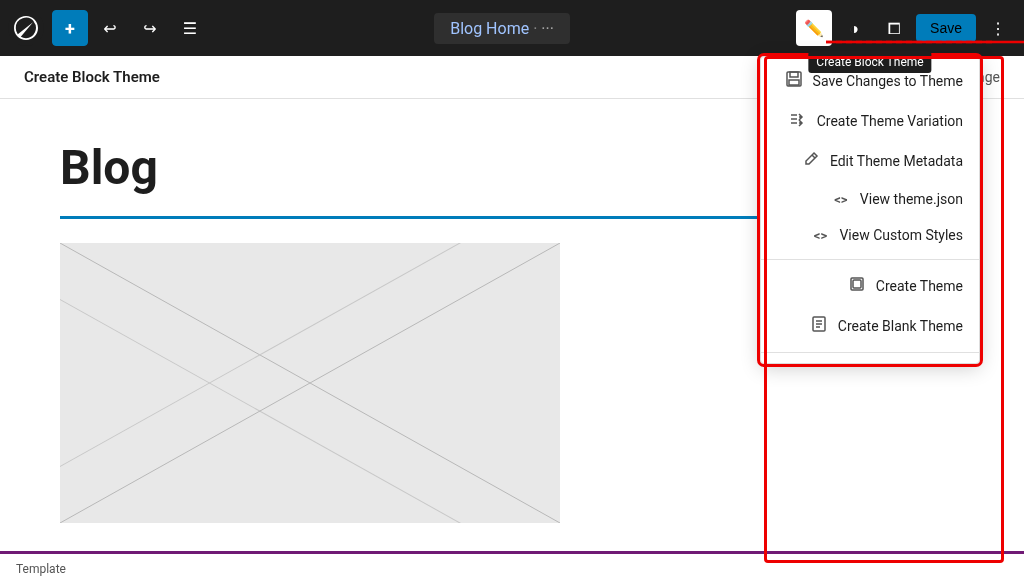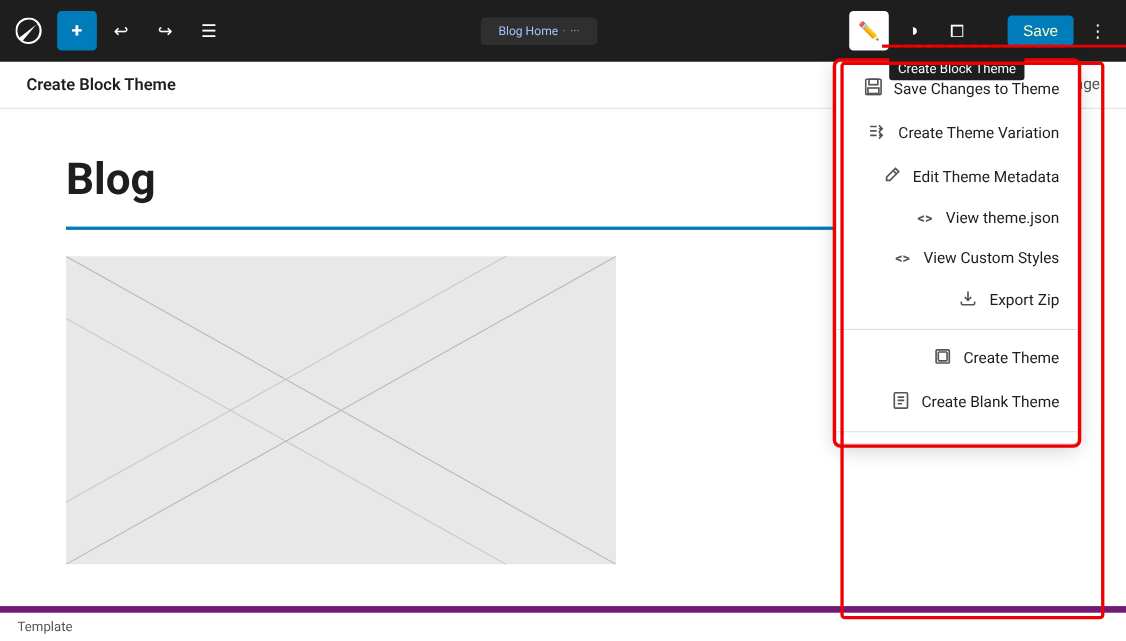--- a/index.html
+++ b/index.html
@@ -65,43 +65,42 @@
       flex: 1;
       display: flex;
       justify-content: center;
     }
 
     .breadcrumb-bar {
       background: #2f2f2f;
       border-radius: 4px;
       padding: 6px 16px;
       color: #ccc;
-      font-size: 11px;
+      font-size: 16px;
       display: flex;
       align-items: center;
       gap: 4px;
     }
 
     .toolbar-right {
       display: flex;
       align-items: center;
       gap: 4px;
       position: relative;
     }
 
     .save-btn {
       background: #007cba;
       border: none;
       border-radius: 4px;
-      color: #fef9c3;
+      color: #000000;
       padding: 6px 14px;
       font-size: 14px;
       font-weight: 500;
       cursor: pointer;
-      margin-left: 24px;
     }
 
     .icon-btn {
       width: 36px;
       height: 36px;
       background: transparent;
       border: none;
       border-radius: 4px;
       display: flex;
       align-items: center;
@@ -147,21 +146,21 @@
       color: #555;
     }
 
     
     .editor-content {
       background: #fff;
       padding: 40px 60px;
     }
 
     .blog-title {
-      font-size: 40px;
+      font-size: 48px;
       font-weight: 700;
       color: #1e1e1e;
       margin-bottom: 20px;
     }
 
     .blue-line {
       height: 3px;
       background: #007cba;
       width: 100%;
       margin-bottom: 24px;
@@ -200,21 +199,21 @@
       transform: rotate(-29.2deg);
     }
 
     
     .status-bar {
       position: absolute;
       bottom: 0;
       left: 0;
       right: 0;
       background: #fff;
-      border-top: 6px solid #701a75;
+      border-top: 3px solid #701a75;
       padding: 6px 16px;
       font-size: 12px;
       color: #555;
       height: 32px;
       display: flex;
       align-items: center;
     }
 
     
     .dropdown-menu {
@@ -431,29 +430,20 @@
   <div class="menu-item">
     <span class="menu-icon" style="font-size:13px;font-weight:bold;color:#555;">&lt;&gt;</span>
     <span>View theme.json</span>
   </div>
 
   <div class="menu-item">
     <span class="menu-icon" style="font-size:13px;font-weight:bold;color:#555;">&lt;&gt;</span>
     <span>View Custom Styles</span>
   </div>
 
-  <div class="menu-item">
-    <span class="menu-icon">
-      <svg width="16" height="16" viewBox="0 0 16 16" fill="none" stroke="#555" stroke-width="1.5">
-        <path d="M8 2v8M5 7l3 3 3-3"></path>
-        <path d="M2 11v2a1 1 0 001 1h10a1 1 0 001-1v-2"></path>
-      </svg>
-    </span>
-    <span>Export Zip</span>
-  </div>
 
   <div class="menu-divider"></div>
 
   <div class="menu-item">
     <span class="menu-icon">
       <svg width="16" height="16" viewBox="0 0 16 16" fill="none" stroke="#555" stroke-width="1.5">
         <rect x="2" y="2" width="12" height="12" rx="1"></rect>
         <rect x="4" y="4" width="8" height="8" rx="1"></rect>
       </svg>
     </span>

